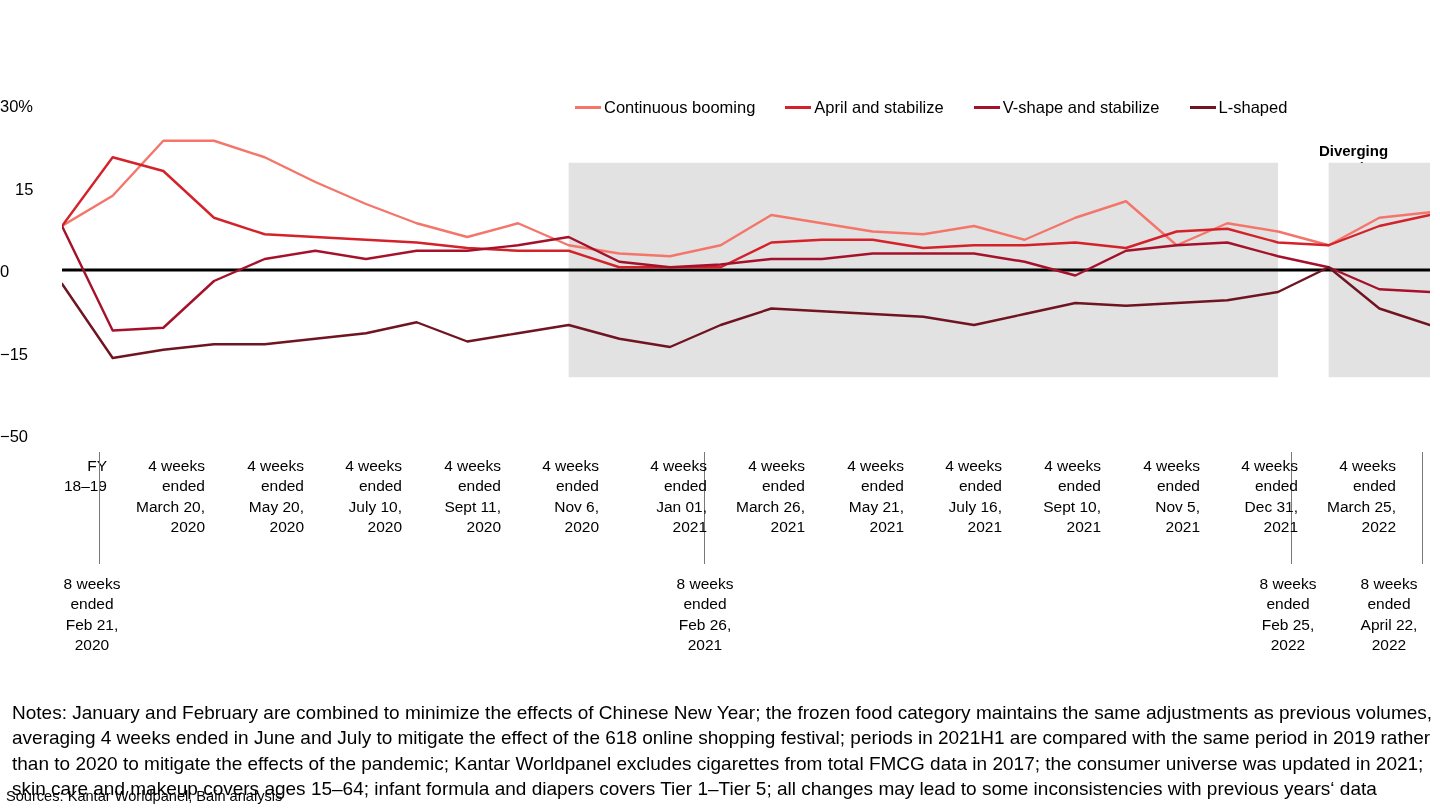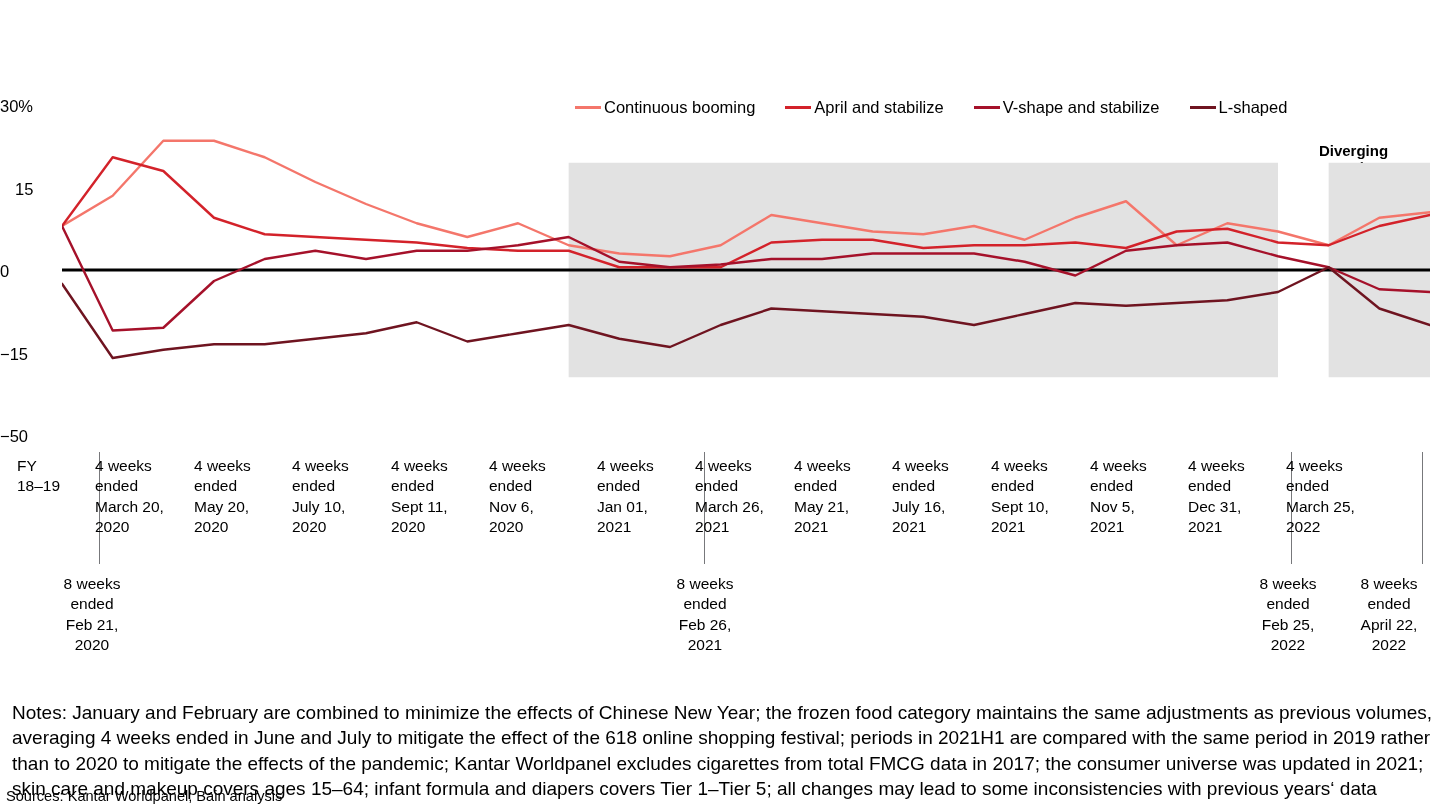--- a/index.html
+++ b/index.html
@@ -86,21 +86,21 @@
   #xaxis {
     position: absolute;
     left: 0;
     top: 448px;
     width: 1440px;
     height: 120px;
   }
   .xtick {
     position: absolute;
     font-size: 15.5px;
-    text-align: left;
+    text-align: right;
     line-height: 1.32;
     white-space: pre-line;
   }
   .xsep {
     position: absolute;
     width: 1px;
     background: #77787b;
   }
   
   #xaxis2 {

